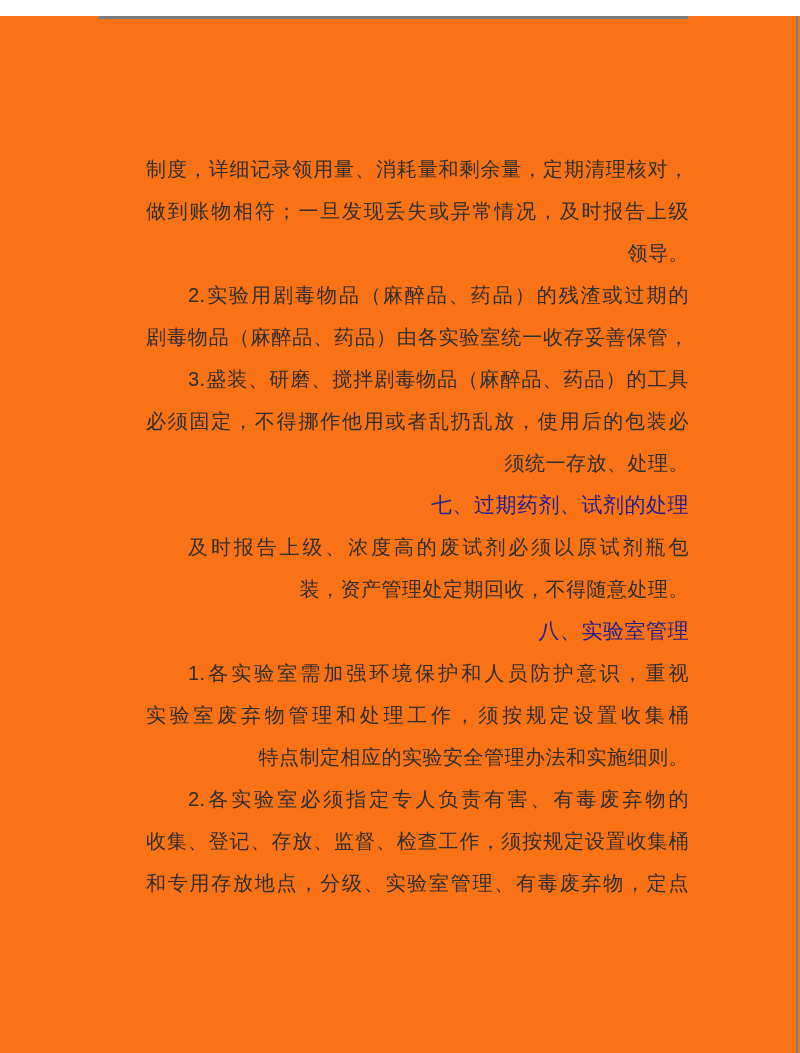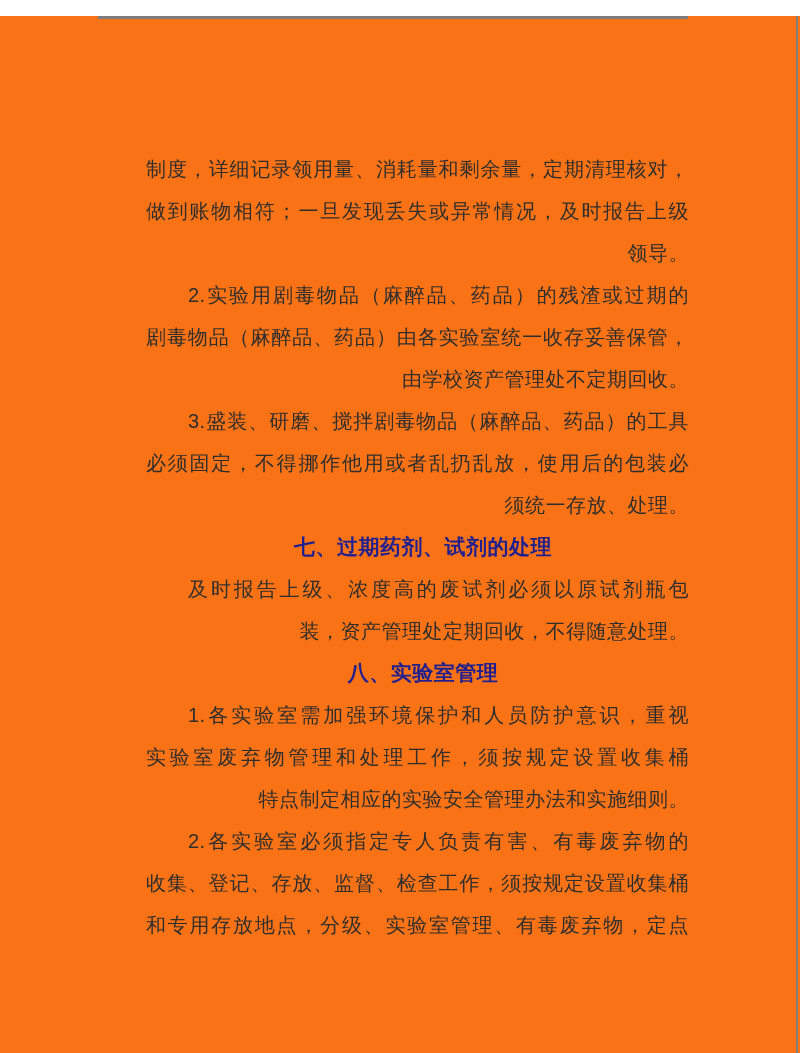--- a/index.html
+++ b/index.html
@@ -51,41 +51,40 @@
   .line.justify{
     text-align:justify;
     text-align-last:justify;
     text-justify:inter-character;
   }
   .line.indent{
     text-indent:42px;
   }
   .heading{
     color:var(--heading-color);
-    font-weight:bold;
+    font-weight:normal;
     font-size:21px;
     line-height:42px;
-    text-align:center;
+    text-align:right;
     margin-left:11px;
   }
 </style>
 </head>
 <body>
 
 <div class="page">
   <div class="top-edge"></div>
   <div class="right-edge"></div>
   <div class="bottom-edge"></div>
   <div class="content">
       <div class="line justify">制度，详细记录领用量、消耗量和剩余量，定期清理核对，</div>
       <div class="line justify">做到账物相符；一旦发现丢失或异常情况，及时报告上级</div>
       <div class="line">领导。</div>
       <div class="line justify indent">2.实验用剧毒物品（麻醉品、药品）的残渣或过期的</div>
       <div class="line justify">剧毒物品（麻醉品、药品）由各实验室统一收存妥善保管，</div>
-      <div class="line">由学校资产管理处不定期回收。</div>
       <div class="line justify indent">3.盛装、研磨、搅拌剧毒物品（麻醉品、药品）的工具</div>
       <div class="line justify">必须固定，不得挪作他用或者乱扔乱放，使用后的包装必</div>
       <div class="line">须统一存放、处理。</div>
       <div class="heading">七、过期药剂、试剂的处理</div>
       <div class="line justify indent">及时报告上级、浓度高的废试剂必须以原试剂瓶包</div>
       <div class="line">装，资产管理处定期回收，不得随意处理。</div>
       <div class="heading">八、实验室管理</div>
       <div class="line justify indent">1.各实验室需加强环境保护和人员防护意识，重视</div>
       <div class="line justify">实验室废弃物管理和处理工作，须按规定设置收集桶</div>
       <div class="line">特点制定相应的实验安全管理办法和实施细则。</div>

